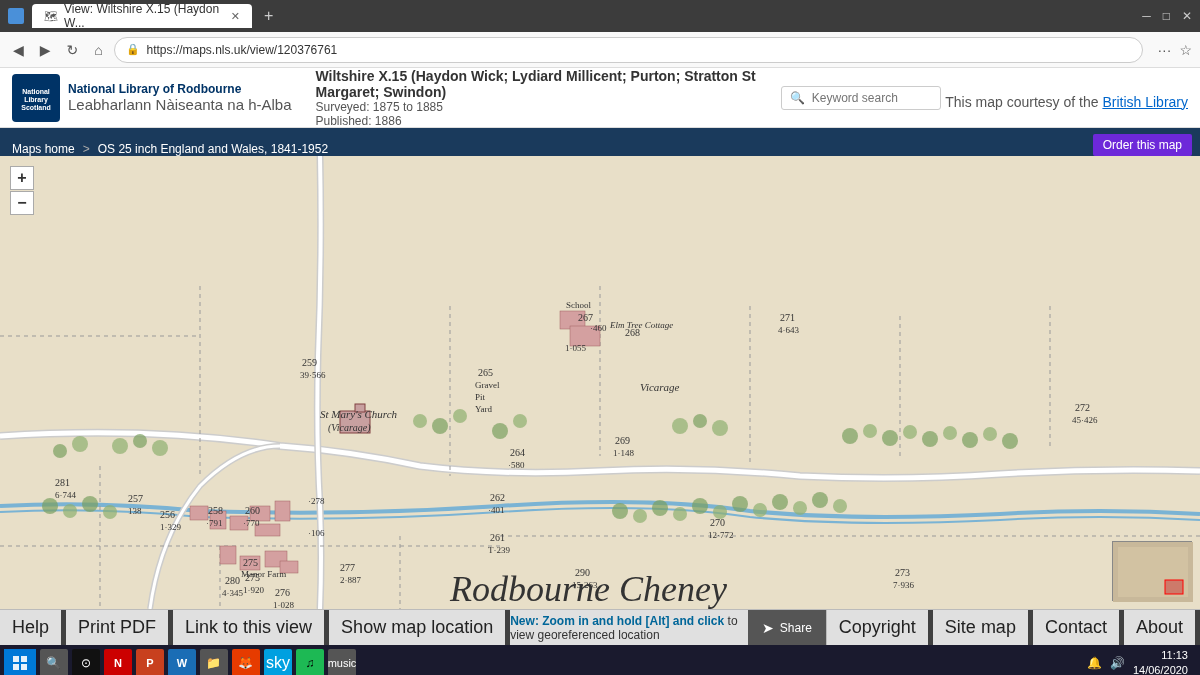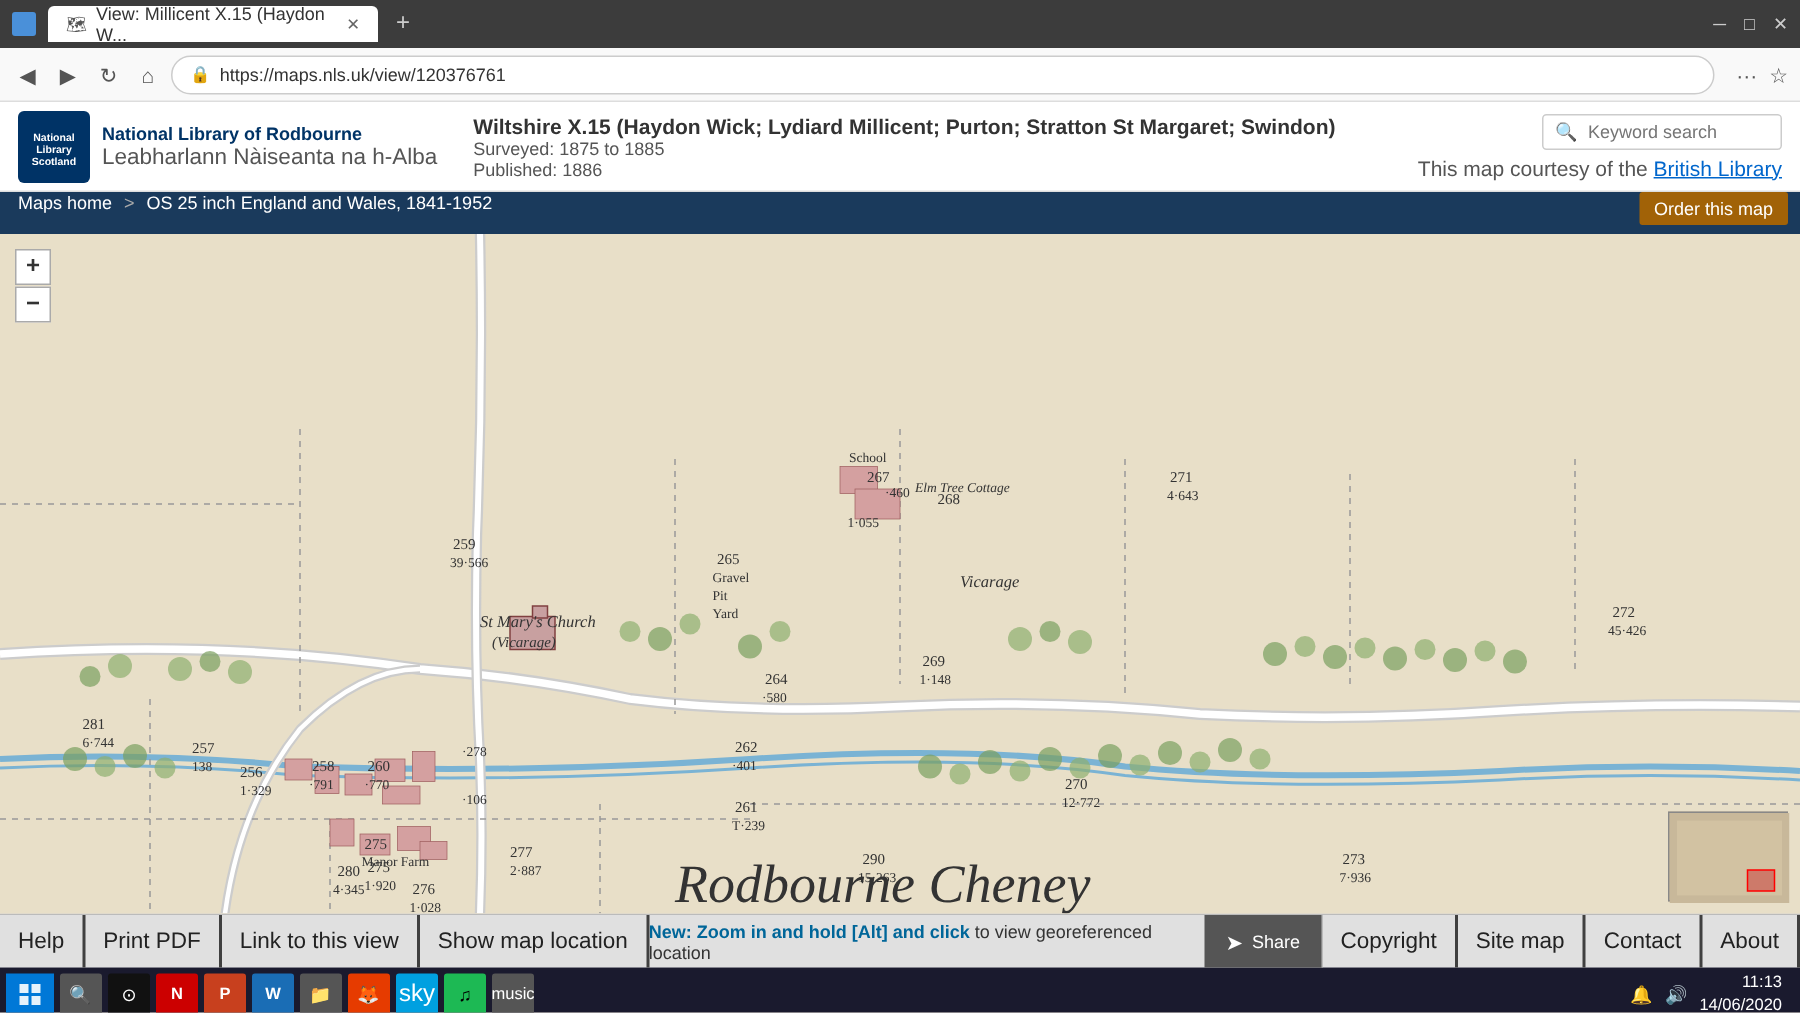--- a/index.html
+++ b/index.html
@@ -80,46 +80,46 @@
       justify-content: center;
       color: #fff;
       font-size: 8px;
       font-weight: bold;
       text-align: center;
       line-height: 1.2;
     }
     .map-title-block { flex: 1; padding-left: 8px; }
     .map-title { font-size: 14px; font-weight: bold; color: #333; }
     .map-meta { font-size: 12px; color: #555; }
-    .header-right { display: flex; flex-direction: column; align-items: flex-end; gap: 4px; }
+    .header-right { display: flex; align-items: flex-end; gap: 4px; }
     .keyword-search {
       border: 1px solid #ccc;
       border-radius: 3px;
       padding: 4px 8px;
       font-size: 12px;
       width: 160px;
       color: #999;
     }
     .courtesy-text { font-size: 14px; color: #555; }
     .british-library-link { color: #0066cc; text-decoration: underline; cursor: pointer; }
 
     
     .nav-bar {
       height: 28px;
       background: #1a3a5c;
       display: flex;
-      align-items: flex-start;
+      align-items: flex-end;
       padding: 0 8px;
       gap: 0;
     }
     .nav-bar-item { color: #fff; font-size: 12px; cursor: pointer; padding: 0 4px; }
     .nav-bar-sep { color: #aaa; font-size: 12px; padding: 0 4px; }
     .order-map-btn {
       margin-left: auto;
-      background: #a16207;
+      background: #6d28d9;
       color: #fff;
       border: none;
       padding: 4px 10px;
       font-size: 12px;
       cursor: pointer;
       border-radius: 2px;
     }
 
     
     .map-container {
@@ -169,23 +169,23 @@
       background: #e0e0e0;
       border-top: 1px solid #bbb;
       display: flex;
       align-items: center;
       padding: 0;
     }
     .footer-btn {
       height: 100%;
       padding: 0 12px;
       border: none;
-      border-right: 2px solid #404040;
+      border-right: 5px solid #404040;
       background: none;
-      font-size: 15px;
+      font-size: 18px;
       cursor: pointer;
       color: #222;
       display: flex;
       align-items: center;
       gap: 4px;
     }
     .footer-notice {
       flex: 1;
       text-align: left;
       font-size: 12px;
@@ -222,21 +222,21 @@
     .taskbar-right { margin-left: auto; display: flex; align-items: center; gap: 8px; color: #fff; font-size: 11px; padding-right: 8px; }
     .taskbar-time { text-align: right; line-height: 1.4; }
   </style>
 </head>
 <body>
 
 <div class="browser-titlebar">
   <div class="browser-favicon"></div>
   <div class="browser-tab">
     <span style="font-size:11px; color:#555;">🗺</span>
-    <span>View: Millicent X.15 (Haydon W...</span>
+    <span>View: Wiltshire X.15 (Haydon W...</span>
     <span class="browser-tab-close">✕</span>
   </div>
   <span class="browser-new-tab">+</span>
   <div class="browser-controls">
     <span class="browser-win-btn">─</span>
     <span class="browser-win-btn">□</span>
     <span class="browser-win-btn">✕</span>
   </div>
 </div>
 

